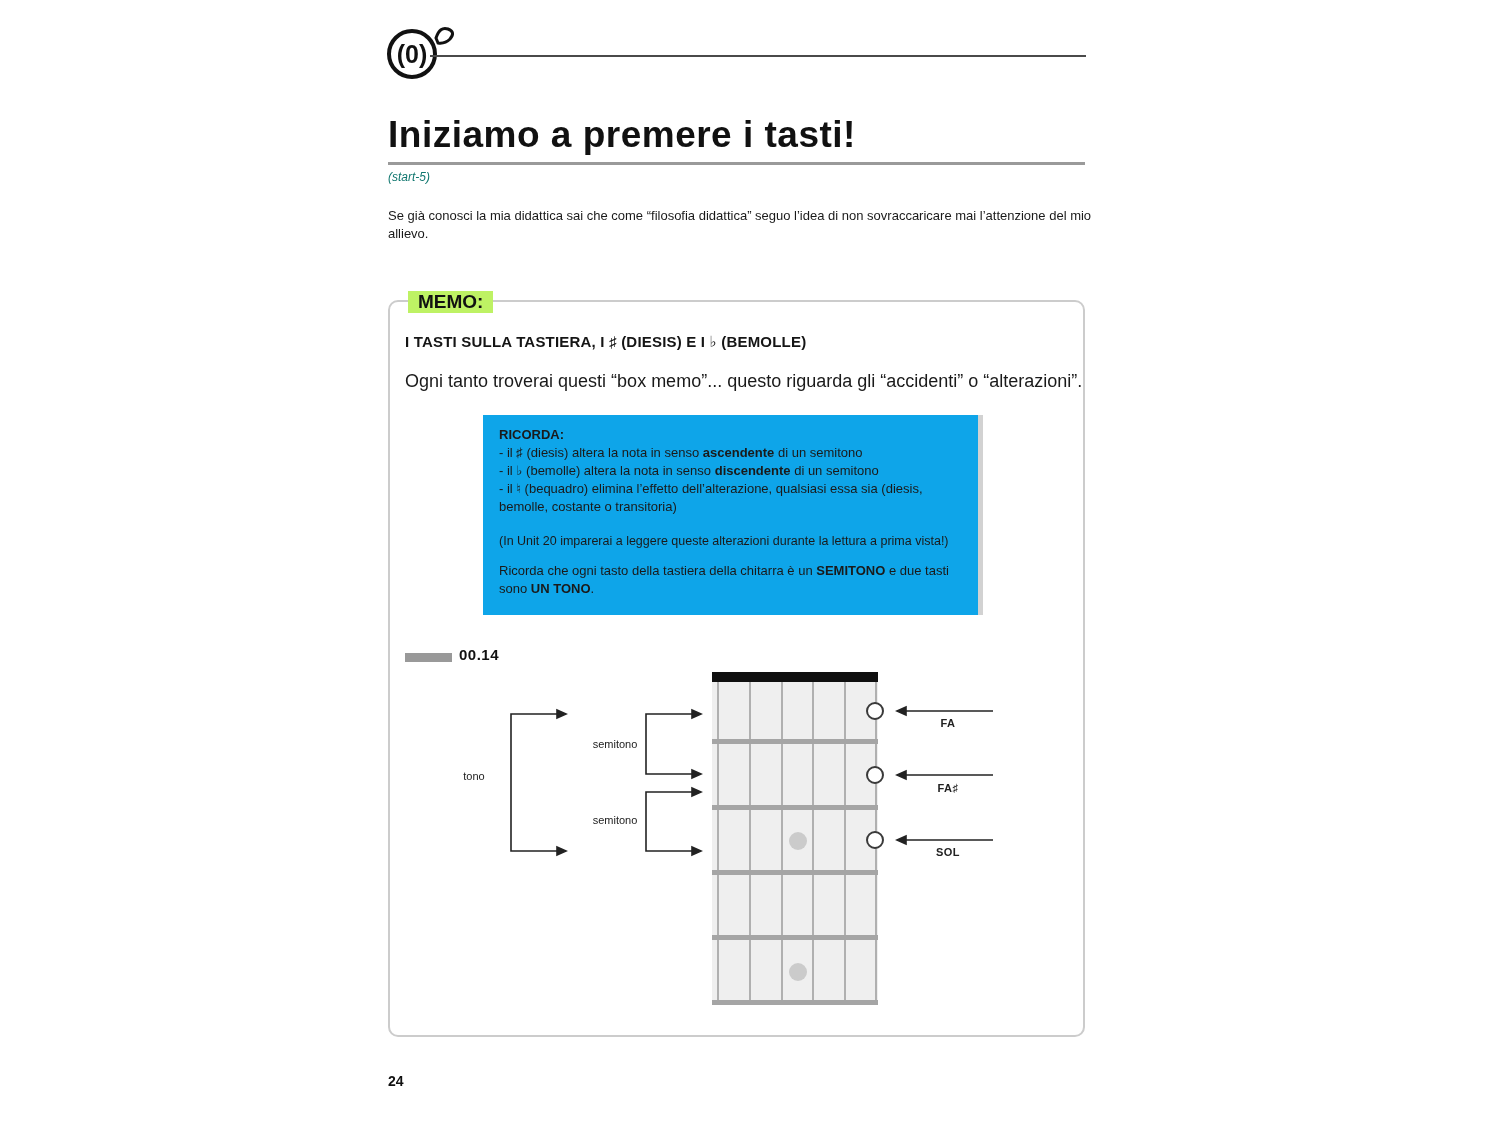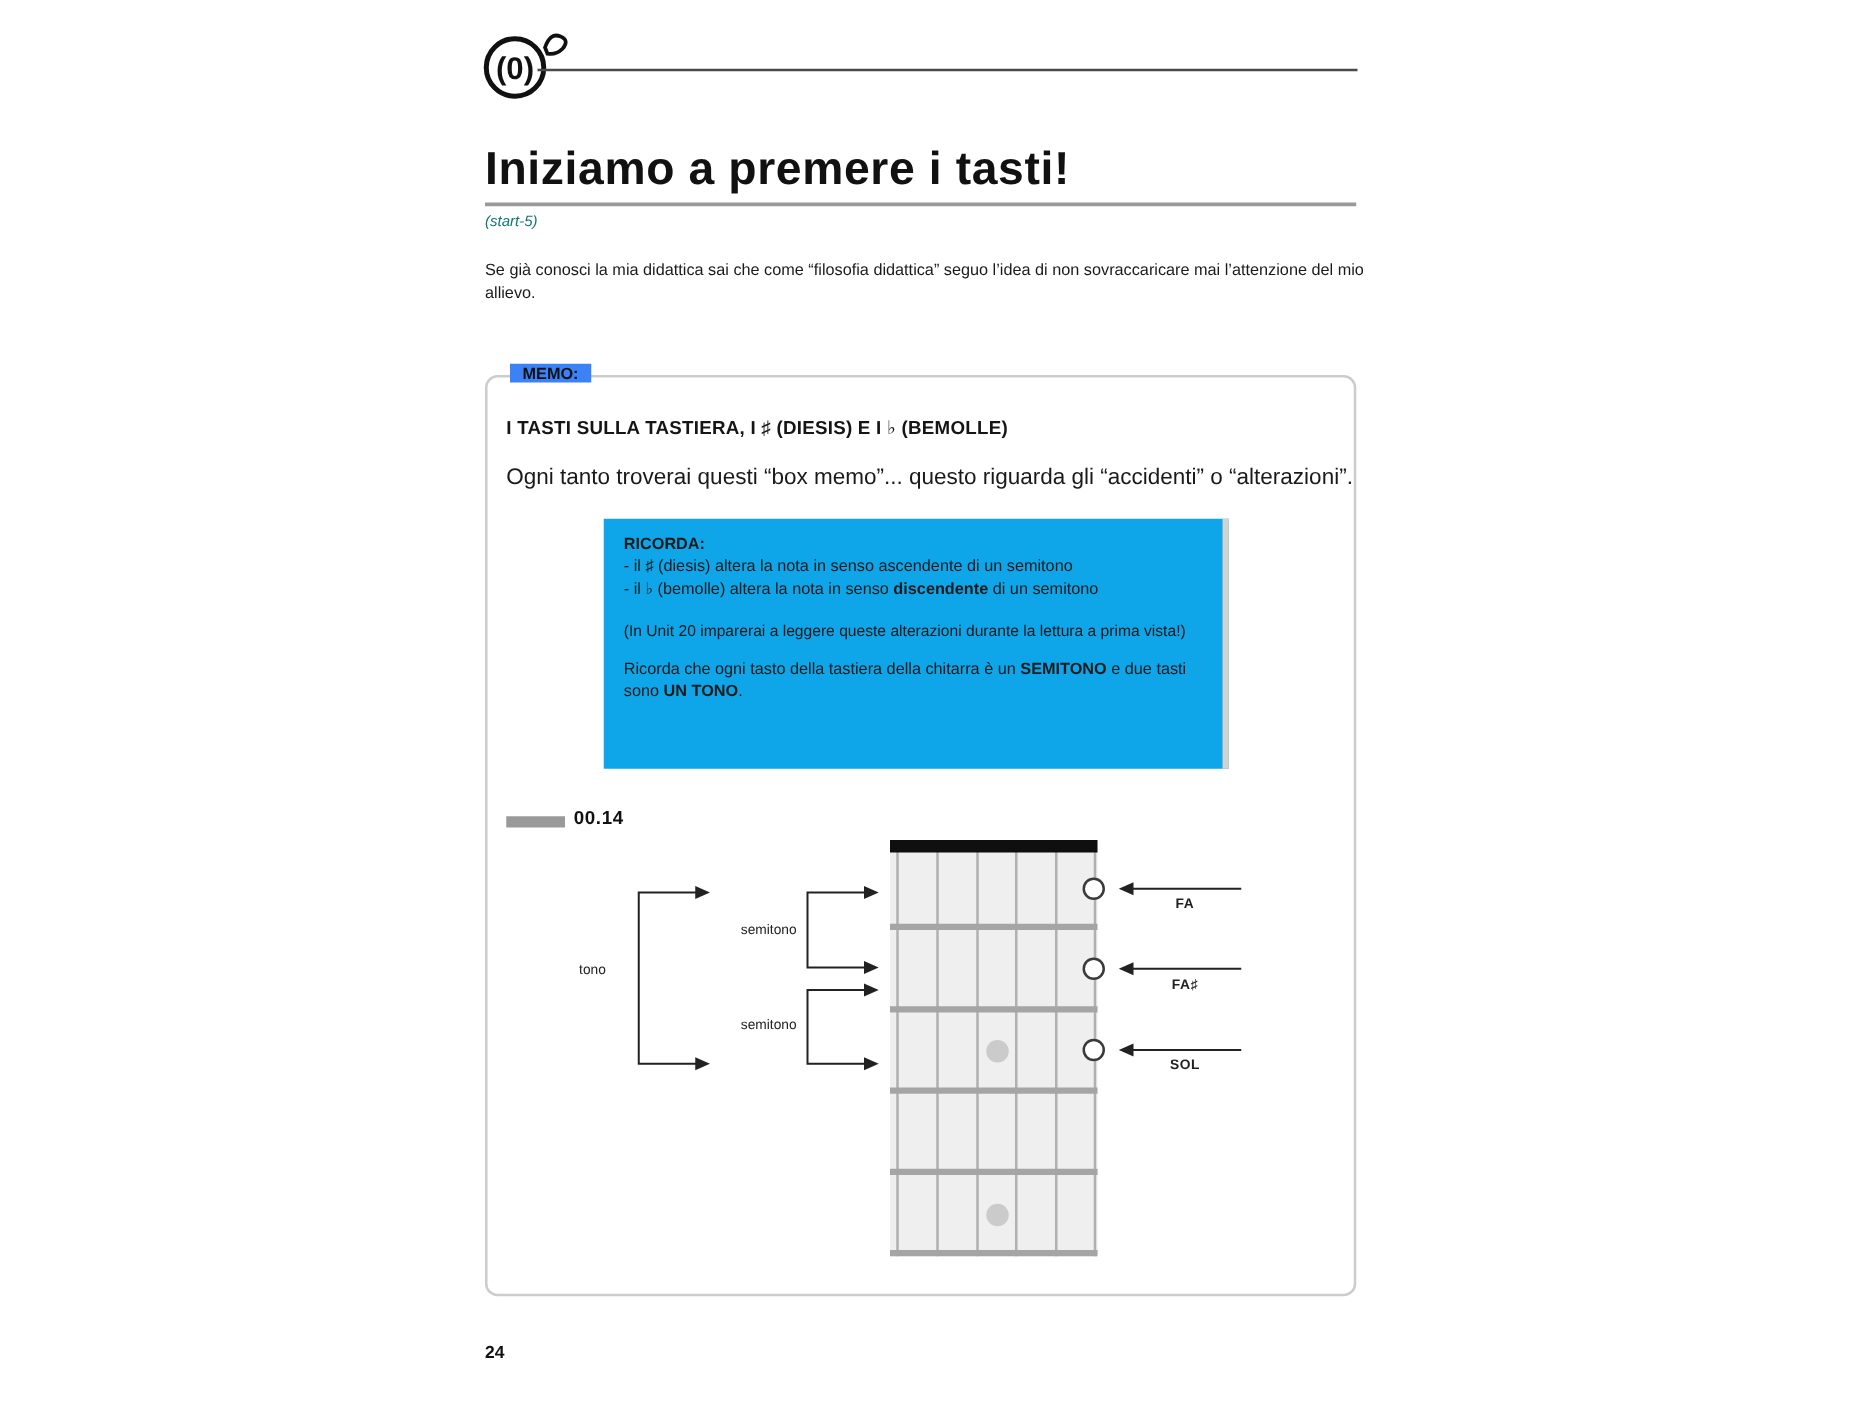--- a/index.html
+++ b/index.html
@@ -11,21 +11,21 @@
   .top-rule{left:430px;top:55px;width:656px;height:2px;background:#4a4a4a;}
   .page-title{left:388px;top:114px;font-size:37px;font-weight:bold;letter-spacing:.5px;color:#111;white-space:nowrap;}
   .title-rule{left:388px;top:162px;width:697px;height:3px;background:#9a9a9a;}
   .page-subtitle{left:388px;top:170px;font-size:12px;font-style:italic;color:#0f766e;}
 
   
   .intro{left:388px;top:207px;width:705px;font-size:13px;line-height:18px;color:#1a1a1a;}
 
   
   .memo-box{left:388px;top:300px;width:697px;height:737px;border:2px solid #cccccc;border-radius:10px;box-sizing:border-box;}
-  .memo-label{left:408px;top:291px;font-size:13px;font-weight:bold;background:#3b82f6;padding:0 10px;color:#111;}
+  .memo-label{left:408px;top:291px;font-size:19px;font-weight:bold;background:#bef264;padding:0 10px;color:#111;}
   .memo-heading{left:405px;top:333px;font-size:15px;font-weight:bold;letter-spacing:.2px;color:#151515;white-space:nowrap;}
   .memo-intro{left:405px;top:371px;font-size:18px;color:#1a1a1a;}
 
   
   .ricorda-box{left:483px;top:415px;width:500px;height:200px;background:#0ea5e9;border-right:5px solid #d2d2d2;
                box-sizing:border-box;padding:11px 16px;font-size:13px;line-height:18px;color:#1a1a1a;}
   .ricorda-title{font-weight:bold;}
   .ricorda-note{margin-top:16px;font-size:12.5px;white-space:nowrap;}
   .ricorda-closing{margin-top:12px;}
 
@@ -66,22 +66,23 @@
   <div>Se già conosci la mia didattica sai che come “filosofia didattica” seguo l’idea di non sovraccaricare mai l’attenzione del mio allievo.</div>
 </div>
 
 <div class="abs memo-box"></div>
 <div class="abs memo-label">MEMO:</div>
 <div class="abs memo-heading">I TASTI SULLA TASTIERA, I ♯ (DIESIS) E I ♭ (BEMOLLE)</div>
 <div class="abs memo-intro">Ogni tanto troverai questi “box memo”... questo riguarda gli “accidenti” o “alterazioni”.</div>
 
 <div class="abs ricorda-box">
   <div class="ricorda-title">RICORDA:</div>
-  <div><span>- il ♯ (diesis) altera la nota in senso </span><span style="font-weight: normal; text-align: right;">ascendente</span><span> di un semitono</span></div>
+  <div><span>- il ♯ (diesis) altera la nota in senso </span><span style="font-weight: bold; text-align: right;">ascendente</span><span> di un semitono</span></div>
   <div><span>- il ♭ (bemolle) altera la nota in senso </span><span style="font-weight: bold;">discendente</span><span> di un semitono</span></div>
+  <div><span>- il ♮ (bequadro) elimina l’effetto dell’alterazione, qualsiasi essa sia (diesis, bemolle, costante o transitoria)</span></div>
   <div class="ricorda-note">(In Unit 20 imparerai a leggere queste alterazioni durante la lettura a prima vista!)</div>
   <div class="ricorda-closing"><span>Ricorda che ogni tasto della tastiera della chitarra è un </span><span style="font-weight: bold;">SEMITONO</span><span> e due tasti sono </span><span style="font-weight: bold;">UN TONO</span><span>.</span></div>
 </div>
 
 <div class="abs track-bar"></div>
 <div class="abs track-label">00.14</div>
 
 <div class="abs fretboard">
   <div class="string" style="left:5px;"></div>
   <div class="string" style="left:37px;"></div>

